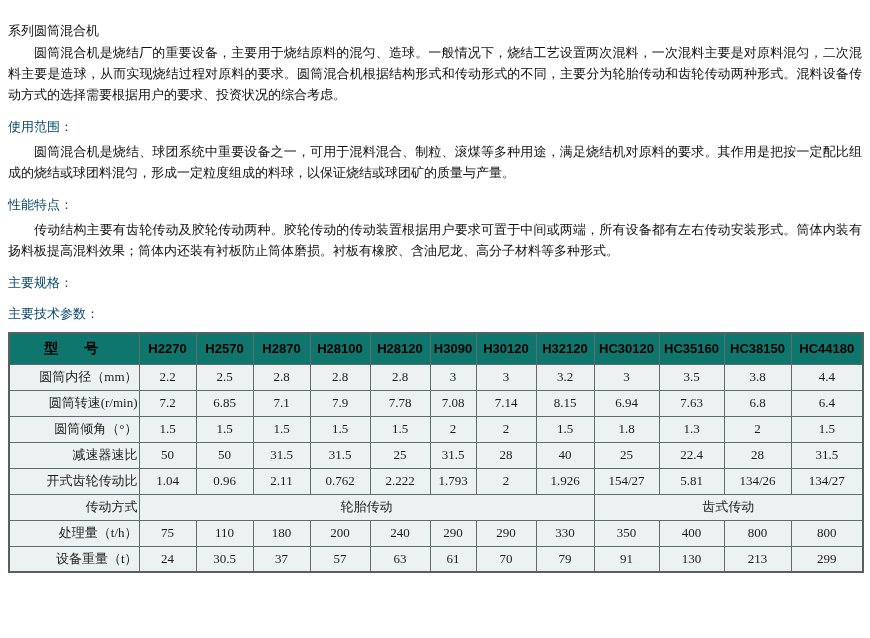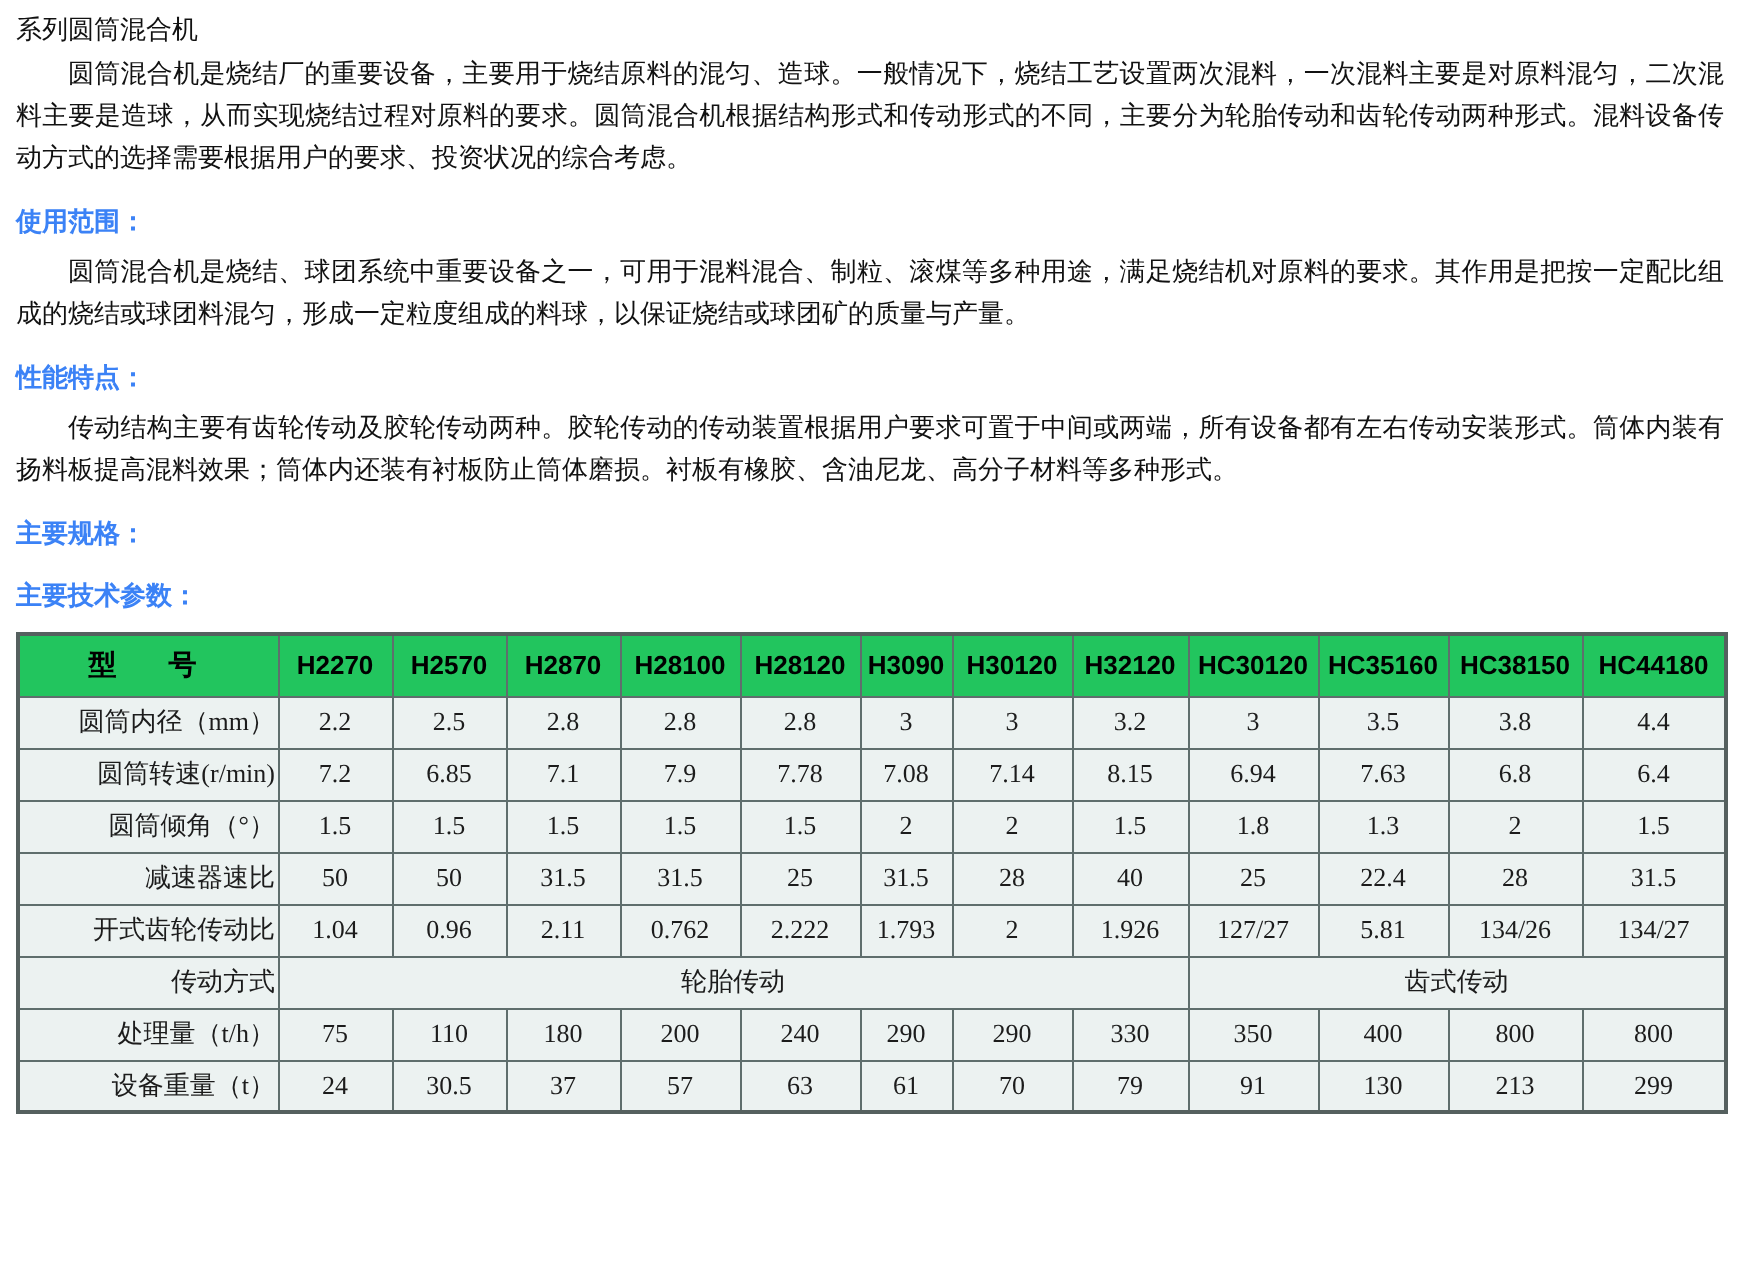--- a/index.html
+++ b/index.html
@@ -5,37 +5,37 @@
   * { box-sizing: border-box; }
   html, body { margin: 0; padding: 0; background: #ffffff; }
   body {
     width: 870px;
     height: 638px;
     overflow: hidden;
     font-family: "Liberation Serif", "DejaVu Serif", serif;
     font-size: 13px;
     color: #111111;
   }
-  .page { padding: 4px 8px 0 8px; }
+  .page { padding: 20px 8px 0 8px; }
 
   .doc-title {
     line-height: 22px;
     margin: 0;
     font-weight: normal;
     font-size: 13px;
   }
   .para {
     margin: 0;
     line-height: 21px;
     text-indent: 2em;
     text-align: justify;
   }
   .sec-heading {
-    color: #3b82f6;
-    font-weight: bold;
+    color: #0c4a6e;
+    font-weight: normal;
     font-size: 13px;
     line-height: 18px;
     margin: 13px 0 5px 0;
   }
   .spec-line {
     margin: 0;
     line-height: 21px;
   }
 
   table.params {
@@ -51,21 +51,21 @@
     vertical-align: middle;
     padding: 0 1px;
     height: 26px;
     font-size: 13px;
     font-weight: normal;
     color: #1c1c1c;
     overflow: hidden;
     white-space: nowrap;
   }
   table.params thead th {
-    background: #22c55e;
+    background: #0f766e;
     height: 31px;
     font-family: "Liberation Sans", "DejaVu Sans", sans-serif;
     font-weight: bold;
     color: #000000;
   }
   table.params thead th:first-child {
     font-family: "Liberation Serif", "DejaVu Serif", serif;
     font-size: 14px;
     letter-spacing: 6px;
   }
@@ -188,21 +188,21 @@
         <tr>
           <td class="label-cell">开式齿轮传动比</td>
           <td>1.04</td>
           <td>0.96</td>
           <td>2.11</td>
           <td>0.762</td>
           <td>2.222</td>
           <td>1.793</td>
           <td>2</td>
           <td>1.926</td>
-          <td>127/27</td>
+          <td>154/27</td>
           <td>5.81</td>
           <td>134/26</td>
           <td>134/27</td>
         </tr>
         <tr>
           <td class="label-cell">传动方式</td>
           <td colspan="8">轮胎传动</td>
           <td colspan="4">齿式传动</td>
         </tr>
         <tr>

